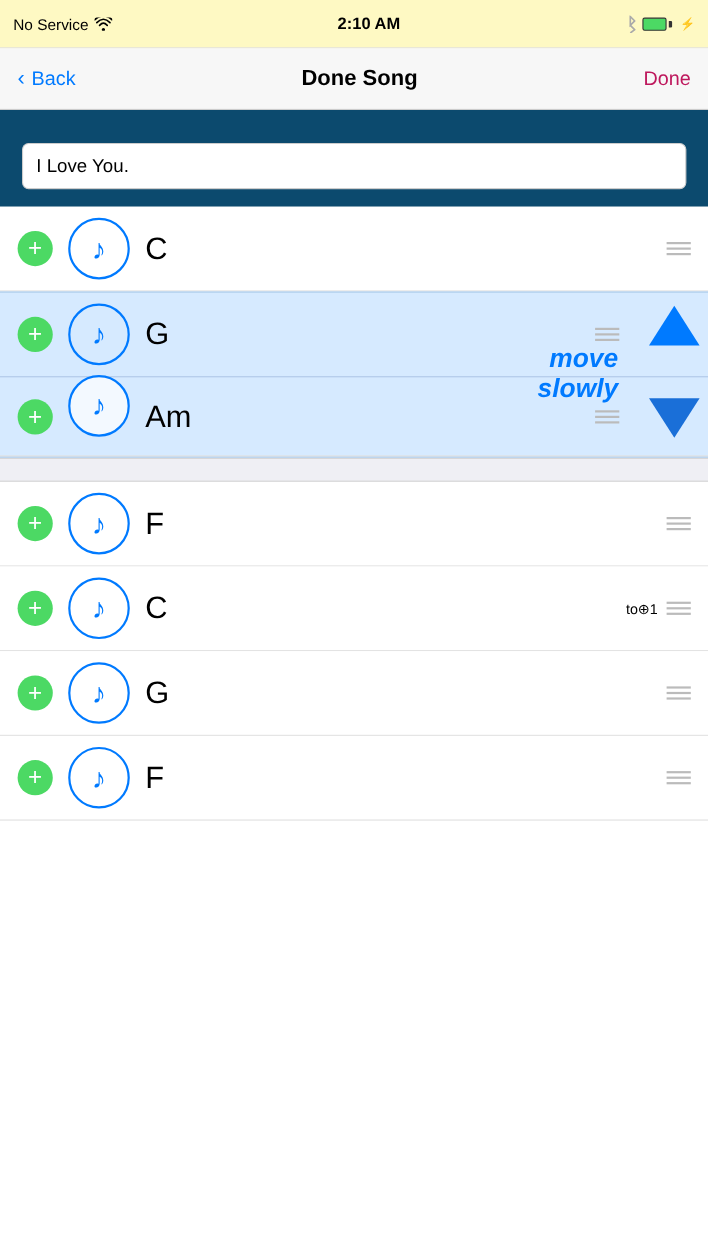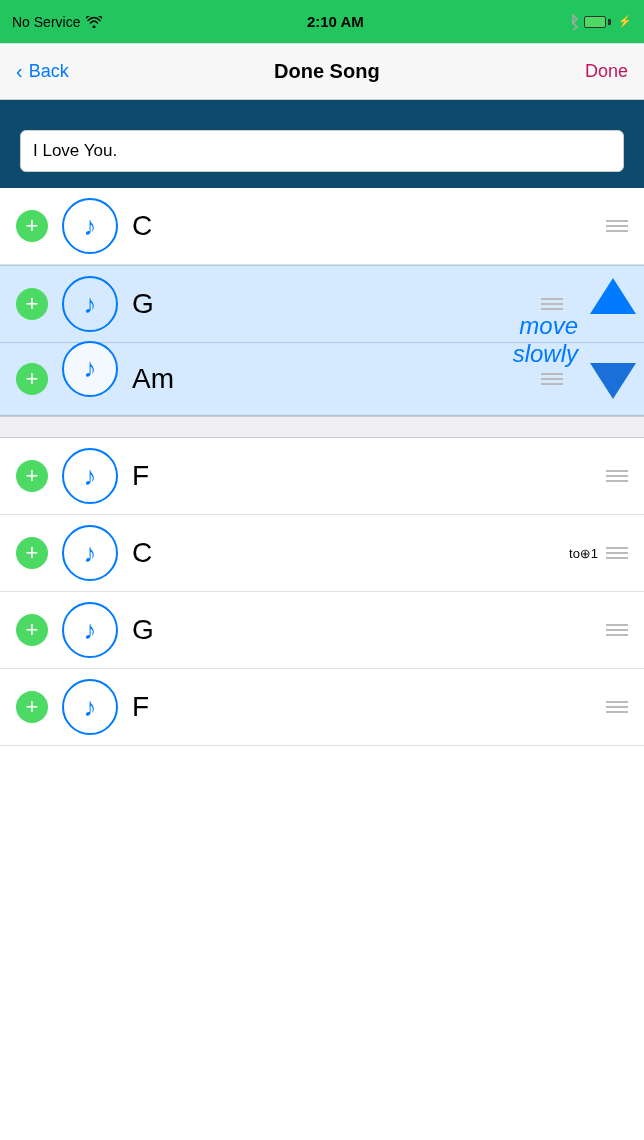--- a/index.html
+++ b/index.html
@@ -12,21 +12,21 @@
       position: relative;
     }
 
     
     .status-bar {
       display: flex;
       align-items: center;
       justify-content: space-between;
       height: 44px;
       padding: 0 12px;
-      background: #22c55e;
+      background: #fef9c3;
       border-bottom: 1px solid #e0e0e0;
     }
     .status-left {
       display: flex;
       align-items: center;
       gap: 6px;
       font-size: 14px;
       font-weight: 500;
       color: #000;
     }
@@ -251,21 +251,21 @@
     <span class="chord-name">C</span>
     <div class="reorder-icon">
       <span></span>
         <span></span>
         <span></span>
     </div>
   </div>
 
   <div class="highlighted-block" style="position:relative; padding: 0;">
 
-    <div style="position:absolute; right:66px; top:50%; transform:translateY(-50%); font-size:24px; color:#007aff; font-style:italic; text-align:right; line-height:1.2; pointer-events:none; z-index:10;">
+    <div style="position:absolute; right:82px; top:50%; transform:translateY(-50%); font-size:24px; color:#007aff; font-style:italic; text-align:right; line-height:1.2; pointer-events:none; z-index:10;font-weight:bold;">
       <div>move</div>
       <div>slowly</div>
     </div>
 
     <div style="position:absolute; right:6px; top:8px; z-index:10; cursor:pointer;">
       <svg width="50" height="50" viewBox="0 0 50 50">
         <polygon points="25,4 48,40 2,40" fill="#007aff"></polygon>
       </svg>
     </div>
 

